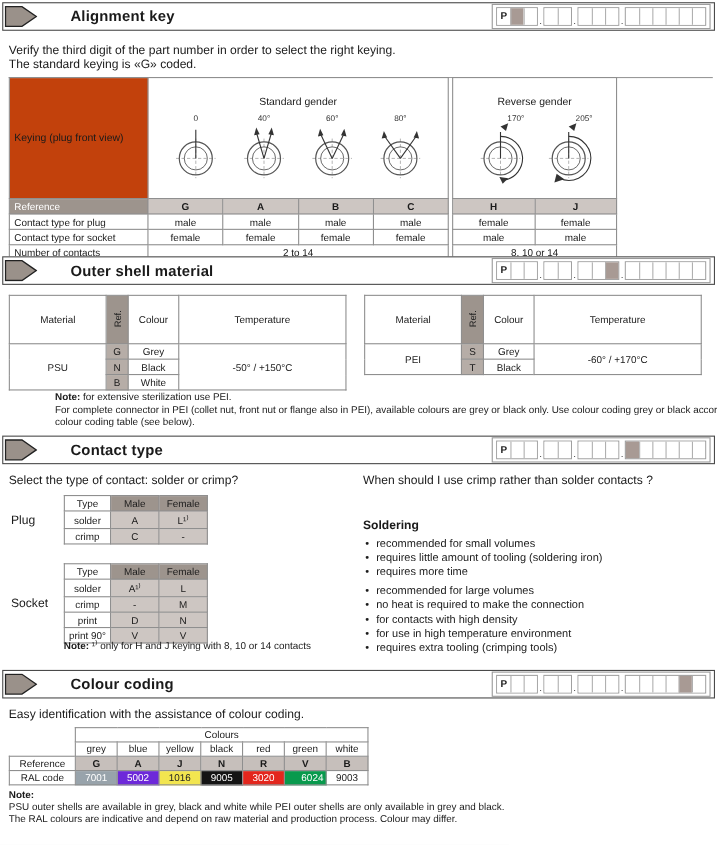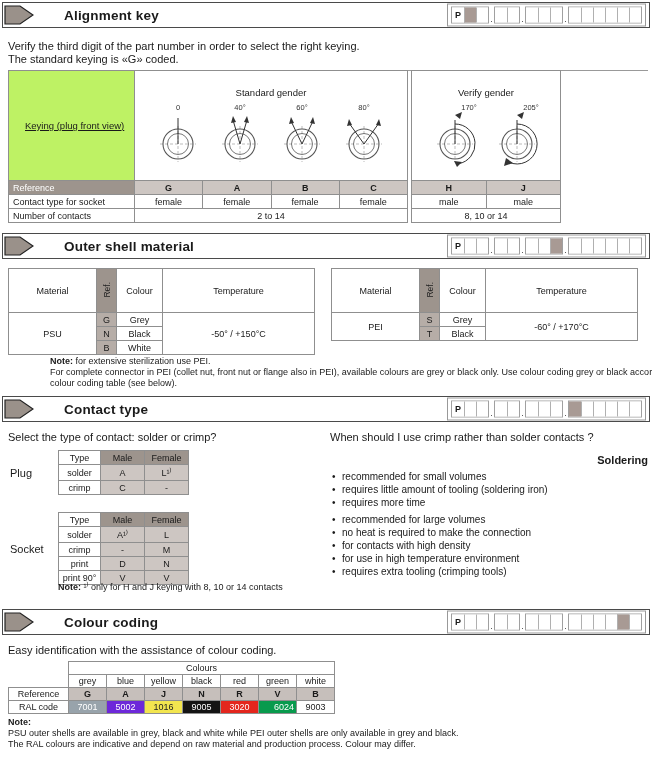--- a/index.html
+++ b/index.html
@@ -64,21 +64,21 @@
   .pndot { width: 5px; text-align: center; font-size: 9px; color: #444; align-self: flex-end; }
   .pndot::after { content: "."; }
   
   .body-text { position: absolute; font-size: 11px; line-height: 13px; }
   .rule { position: absolute; height: 1px; background: #999; }
   
   table { border-collapse: collapse; }
   .keytab { position: absolute; left: 8px; top: 70px; table-layout: fixed; }
   .keytab td { border: 1px solid #8f8f8f; font-size: 9px; padding: 1px 2px; }
   .keytab td.sp { border: none; background: #fff; padding: 0; }
-  .keytab .klabel { vertical-align: middle; padding-left: 16px; font-size: 9.5px; background: #bef264; text-decoration: underline; }
+  .keytab .klabel { vertical-align: middle; padding-left: 4px; font-size: 9.5px; background: #c2410c; }
   .keytab .gcell { vertical-align: top; padding: 12px; background: #fff; }
   .gtitle { text-align: center; font-size: 9.5px; padding: 4px 0 0 0; }
   .gcircles { display: flex; justify-content: space-around; align-items: flex-start; }
   .keytab .darkcell { background: #9d948d; color: #ffffff; padding-left: 4px; height: 14px; }
   .keytab .refcell { background: #cdc6c2; font-weight: bold; text-align: center; height: 14px; }
   .keytab .rlabel { background: #fff; padding-left: 4px; height: 14px; }
   .keytab .valcell { background: #fff; text-align: center; height: 14px; }
   
   .dash { stroke: #aaa; stroke-width: 0.8; stroke-dasharray: 3 2; }
   .ring { fill: none; stroke: #555; }
@@ -97,21 +97,21 @@
   .note { position: absolute; font-size: 9px; line-height: 11px; }
   .note b { font-weight: bold; }
   
   .ct-row { position: absolute; display: flex; align-items: center; }
   .ct-label { width: 48px; font-size: 11px; }
   .contab td { border: 1px solid #8f8f8f; font-size: 9px; text-align: center; padding: 1px 2px; height: 14px; background: #fff; }
   .contab .dark2 { background: #9d948d; color: #1a1a1a; }
   .contab .pink { background: #cdc6c2; }
   .rightcol { position: absolute; left: 330px; top: 431px; width: 318px; }
   .rc-q { font-size: 11px; }
-  .rc-h { font-size: 11px; font-weight: bold; margin-top: 11px; text-align: right; }
+  .rc-h { font-size: 11px; font-weight: bold; margin-top: 29px; }
   .rc-ul { list-style: none; margin-top: 4px; }
   .rc-ul li { font-size: 10px; line-height: 13px; padding-left: 12px; position: relative; }
   .rc-ul li::before { content: "\2022"; position: absolute; left: 2px; }
   
   .coltab { position: absolute; left: 8px; top: 661px; table-layout: fixed; }
   .coltab td { border: 1px solid #8f8f8f; font-size: 9px; text-align: center; padding: 0 2px; height: 13px; background: #fff; }
   .coltab .nolabel { border: none; background: transparent; }
   .coltab .refc { background: #c6bfbb; font-weight: bold; }
   .coltab .swatch { font-weight: normal; }
 </style>
@@ -216,21 +216,21 @@
             <line class="mark" x1="31" y1="46" x2="16" y2="25"></line>
                 <line class="mark" x1="31" y1="46" x2="46" y2="25"></line>
             <polygon class="ah" points="14,28 16,21 19,27"></polygon>
                 <polygon class="ah" points="43,27 46,21 48,28"></polygon>
             <text class="ang" x="31" y="12">80°</text>
           </svg>
         </div>
       </td>
       <td class="sp"></td>
       <td class="gcell" colspan="2">
-        <div class="gtitle">Verify gender</div>
+        <div class="gtitle">Reverse gender</div>
         <div class="gcircles">
           <svg width="62" height="70" viewBox="0 0 62 70">
             <line class="dash" x1="13" y1="46" x2="49" y2="46"></line>
                 <line class="dash" x1="31" y1="28" x2="31" y2="64"></line>
             <circle class="ring" cx="31" cy="46" r="15" stroke-width="1.1"></circle>
                 <circle class="ring" cx="31" cy="46" r="10.5" stroke-width="0.8"></circle>
             <line class="mark" x1="31" y1="46" x2="31" y2="22"></line>
             <path class="mark" d="M31 26 A20 20 0 0 1 34.5 65.7" stroke-width="0.8"></path>
             <polygon class="ah" points="30,63 38,64 33,69"></polygon>
             <polygon class="ah" points="31,17 38,14 36,21"></polygon>
@@ -254,20 +254,30 @@
       <td class="darkcell">Reference</td>
       <td class="refcell">G</td>
       <td class="refcell">A</td>
       <td class="refcell">B</td>
       <td class="refcell">C</td>
       <td class="sp"></td>
       <td class="refcell">H</td>
       <td class="refcell">J</td>
     </tr>
     <tr>
+      <td class="rlabel">Contact type for plug</td>
+      <td class="valcell">male</td>
+      <td class="valcell">male</td>
+      <td class="valcell">male</td>
+      <td class="valcell">male</td>
+      <td class="sp"></td>
+      <td class="valcell">female</td>
+      <td class="valcell">female</td>
+    </tr>
+    <tr>
       <td class="rlabel">Contact type for socket</td>
       <td class="valcell">female</td>
       <td class="valcell">female</td>
       <td class="valcell">female</td>
       <td class="valcell">female</td>
       <td class="sp"></td>
       <td class="valcell">male</td>
       <td class="valcell">male</td>
     </tr>
     <tr>

